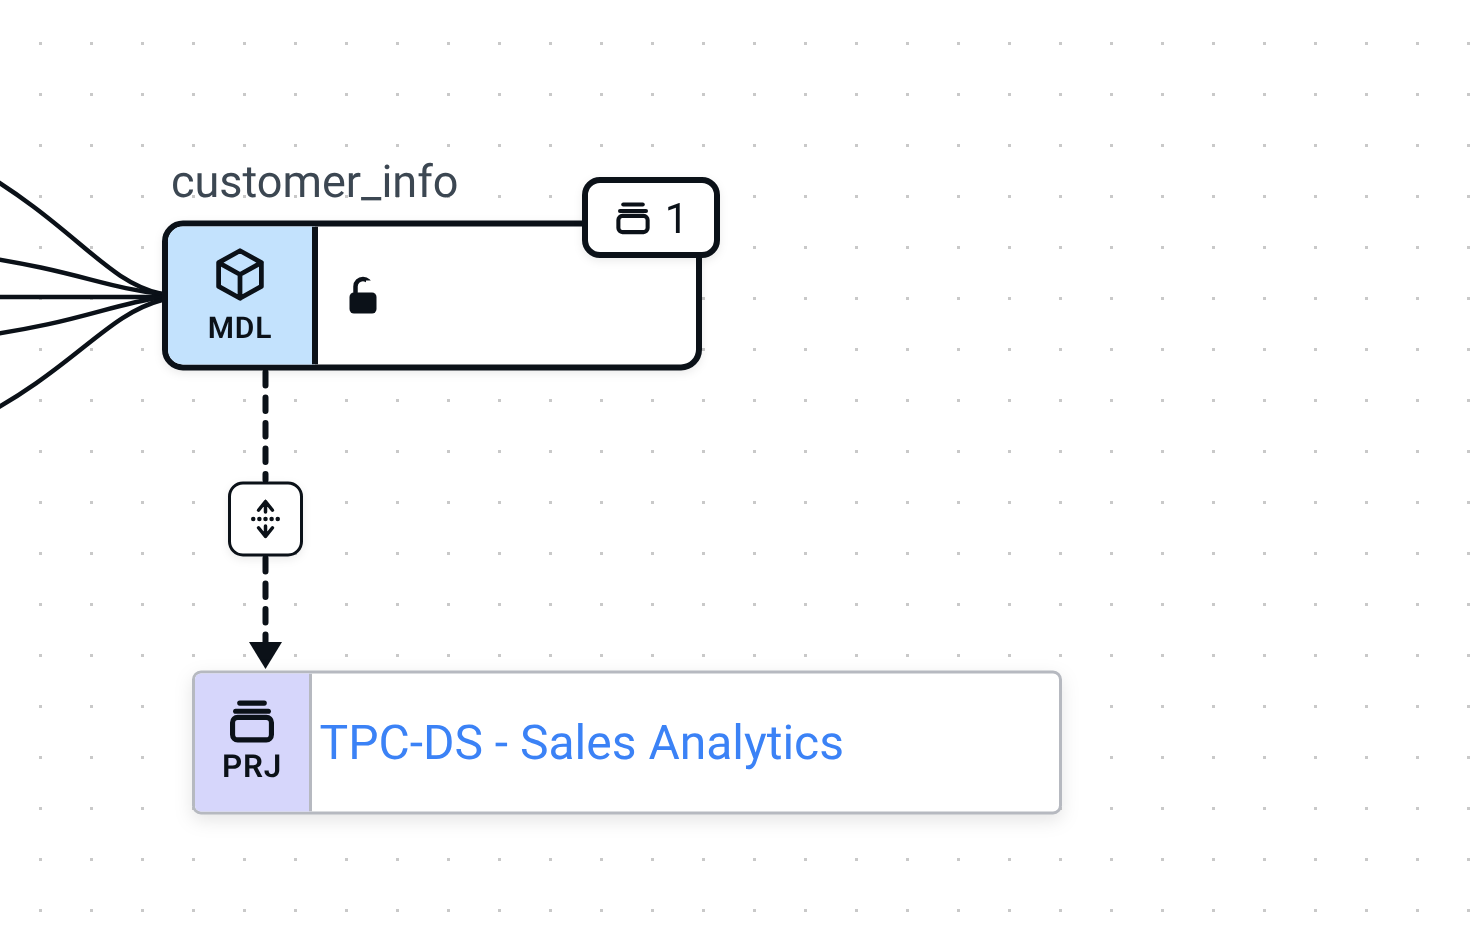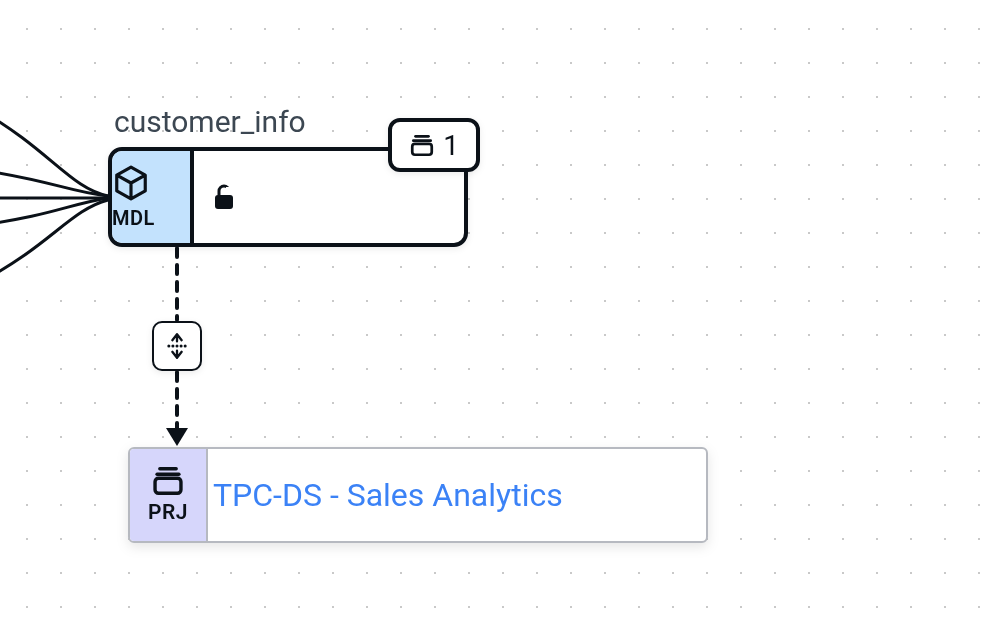--- a/index.html
+++ b/index.html
@@ -28,27 +28,27 @@
     position: absolute;
     left: 108px; top: 147px;
     width: 360px; height: 100px;
     border: 4px solid #0b1118;
     border-radius: 14px;
     background: #fff;
     display: flex;
     filter: drop-shadow(0 2px 3px rgba(0,0,0,.08));
   }
   .mdl-left {
-    width: 82px;
+    width: 100px;
     background: #c3e2fd;
     border-right: 4px solid #0b1118;
     border-top-left-radius: 10px;
     border-bottom-left-radius: 10px;
     display: flex; flex-direction: column;
-    justify-content: center;
+    align-items: center; justify-content: center;
     gap: 4px;
   }
   .mdl-left svg { width: 38px; height: 38px; }
   .mdl-type {
     font-size: 20px; font-weight: 600; letter-spacing: .5px;
     color: #0b1118;
   }
   .mdl-body {
     flex: 1;
     display: flex; align-items: center;

